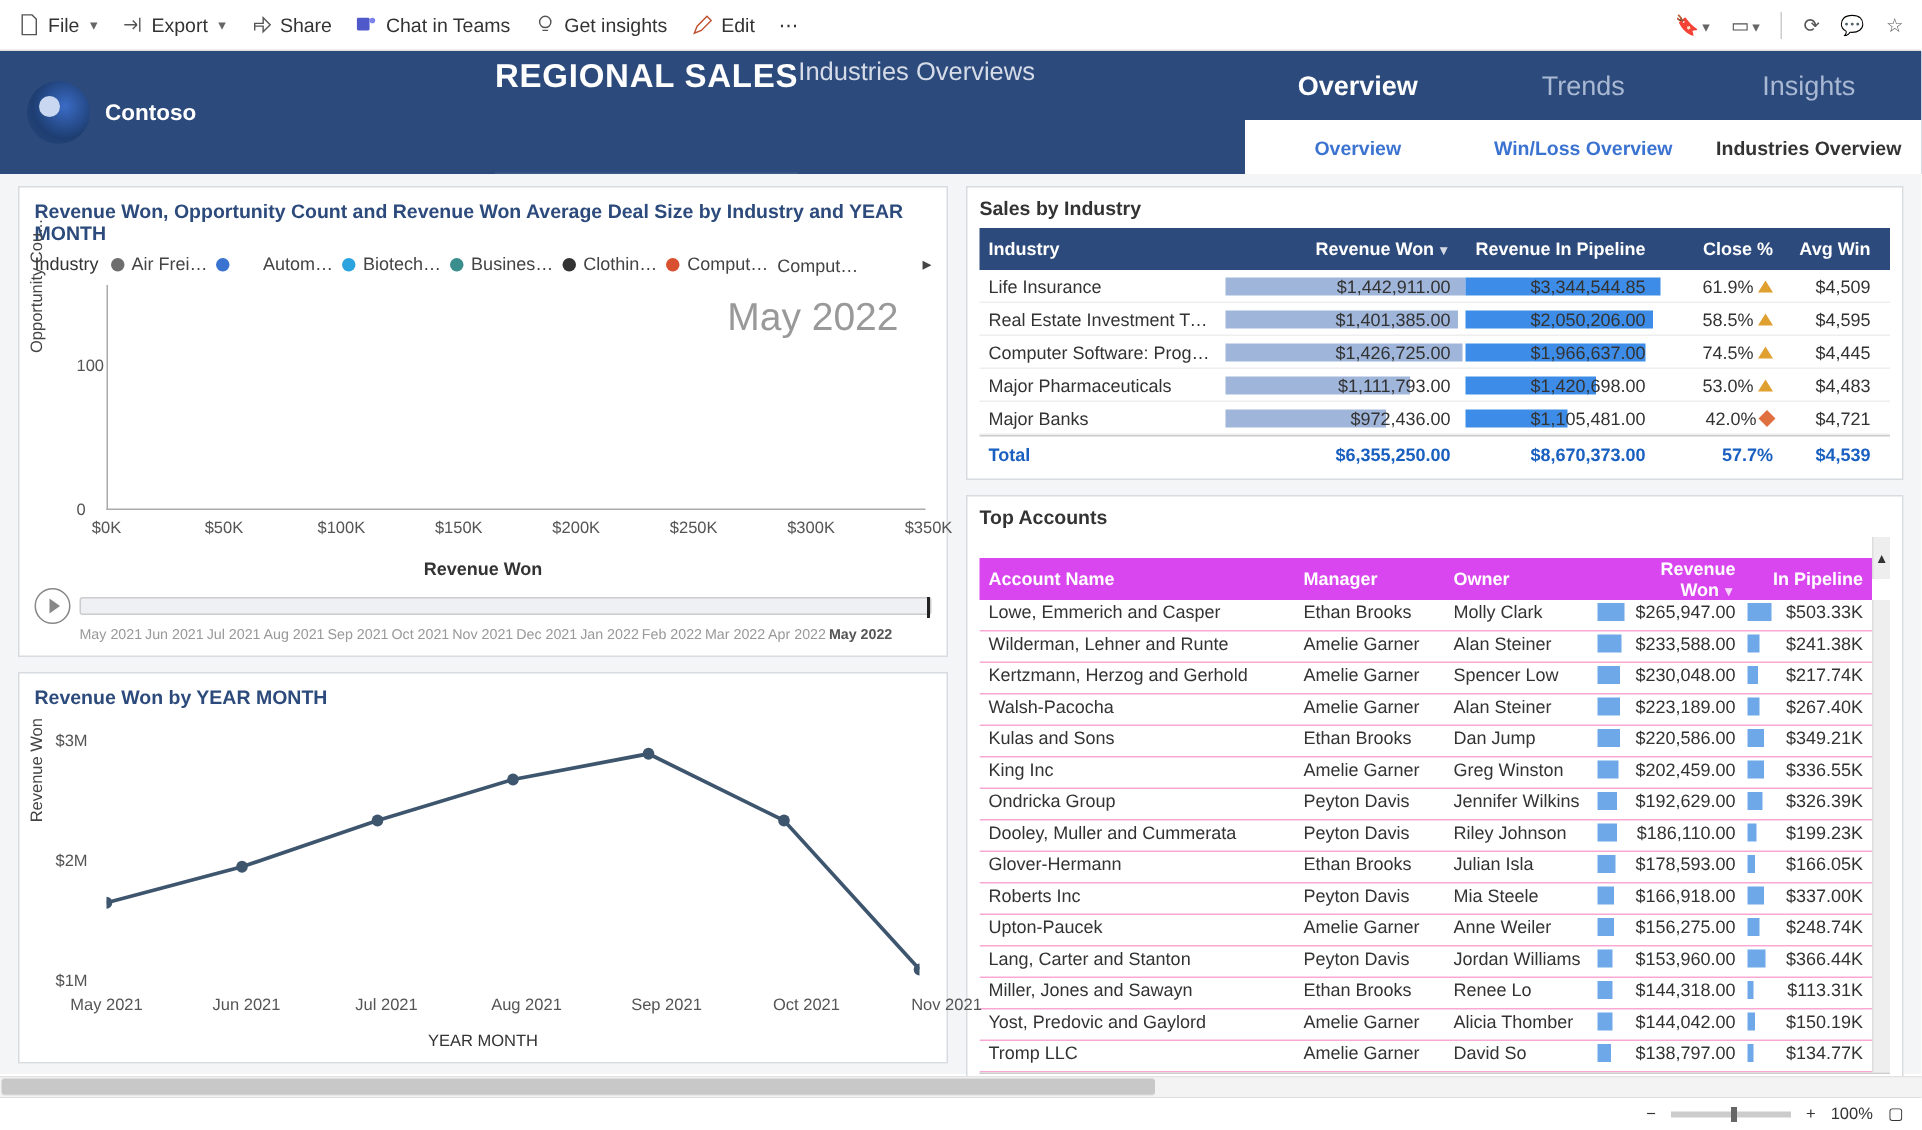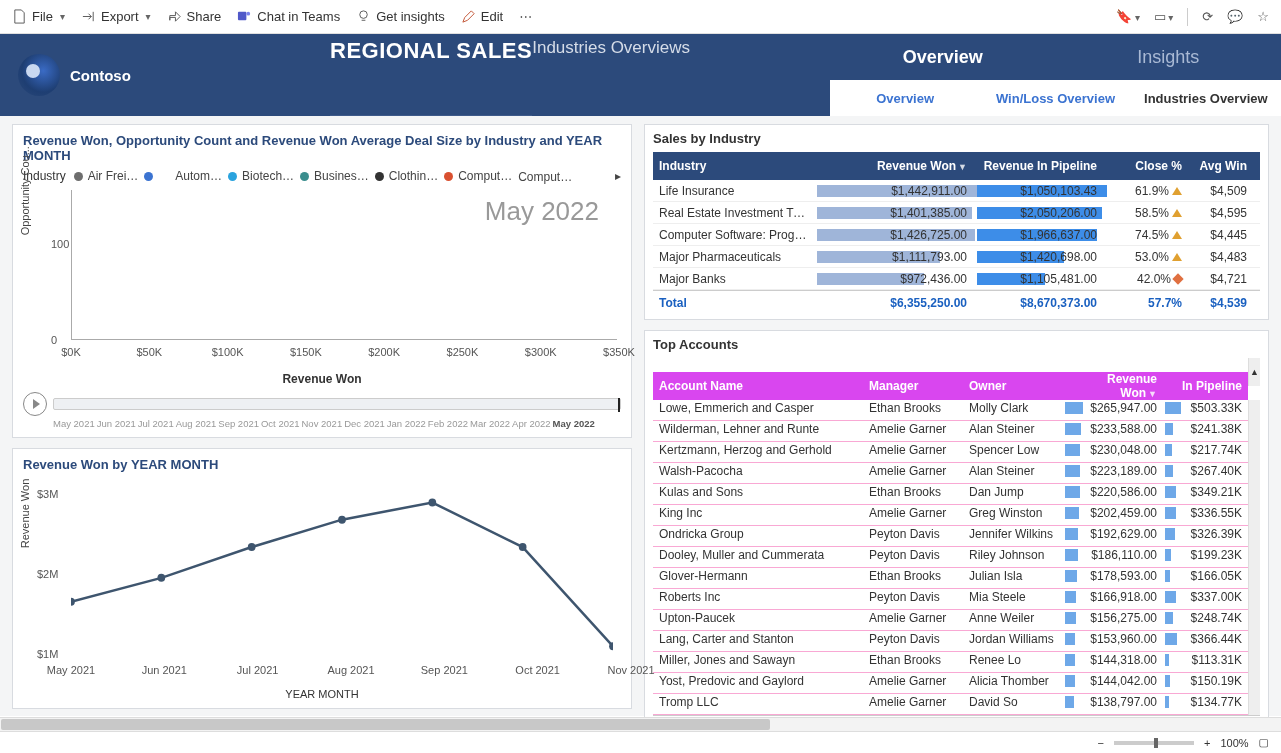--- a/index.html
+++ b/index.html
@@ -148,20 +148,21 @@
     <div class="logo-circle"></div>
     <div class="brand">Contoso</div>
   </div>
   <div class="title-area">
     <div class="title-main">REGIONAL SALES</div>
     <div class="title-sub">Industries Overviews</div>
   </div>
   <div class="tabs-top">
     <div class="tabs-row1">
       <div class="tab1 active">Overview</div>
+      <div class="tab1">Trends</div>
       <div class="tab1">Insights</div>
     </div>
     <div class="tabs-row2">
       <div class="tab2">Overview</div>
       <div class="tab2">Win/Loss Overview</div>
       <div class="tab2 active">Industries Overview</div>
     </div>
   </div>
 </div>
 
@@ -280,21 +281,21 @@
         <div class="c-ind">Industry</div>
         <div class="c-rw"><span>Revenue Won</span><span class="sort-chev">▼</span></div>
         <div class="c-rip">Revenue In Pipeline</div>
         <div class="c-close">Close %</div>
         <div class="c-avg">Avg Win</div>
       </div>
       <div id="sbi-rows">
           <div class="trow">
     <div class="c-ind">Life Insurance</div>
     <div class="c-rw"><div class="bar-bg" style="width:100%;"></div><span class="bar-val">$1,442,911.00</span></div>
-    <div class="c-rip"><div class="bar-bg blue" style="width:100%;"></div><span class="bar-val">$1,050,103.43</span></div>
+    <div class="c-rip"><div class="bar-bg blue" style="width:100%;"></div><span class="bar-val">$3,344,544.85</span></div>
     <div class="c-close">61.9% <span class="tri-up"></span></div>
     <div class="c-avg">$4,509</div>
           </div>
           <div class="trow">
     <div class="c-ind">Real Estate Investment Trusts</div>
     <div class="c-rw"><div class="bar-bg" style="width:97%;"></div><span class="bar-val">$1,401,385.00</span></div>
     <div class="c-rip"><div class="bar-bg blue" style="width:96%;"></div><span class="bar-val">$2,050,206.00</span></div>
     <div class="c-close">58.5% <span class="tri-up"></span></div>
     <div class="c-avg">$4,595</div>
           </div>

